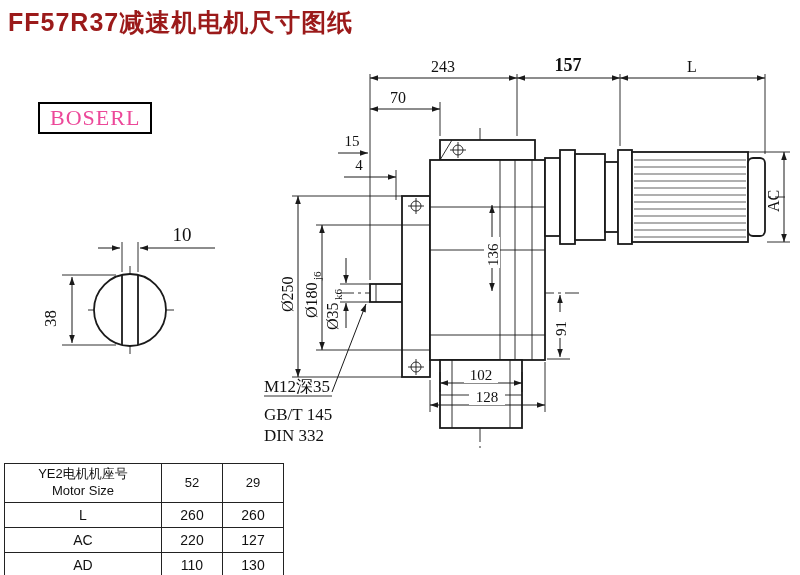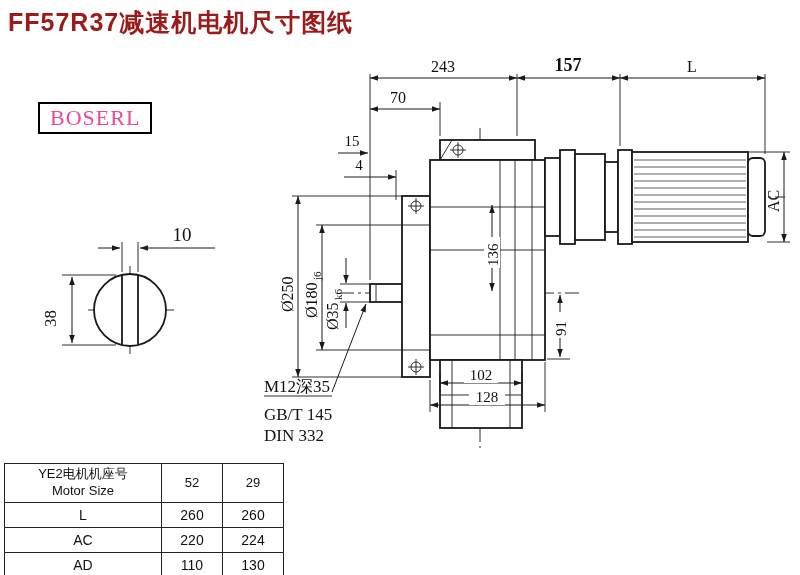--- a/index.html
+++ b/index.html
@@ -249,21 +249,21 @@
     <td class="c-val">29</td>
   </tr>
   <tr class="drow">
     <td>L</td>
     <td>260</td>
     <td>260</td>
   </tr>
   <tr class="drow">
     <td>AC</td>
     <td>220</td>
-    <td>224</td>
+    <td>127</td>
   </tr>
   <tr class="drow">
     <td>AD</td>
     <td>110</td>
     <td>130</td>
   </tr>
 </tbody>
   </table>
 
 </body></html>

